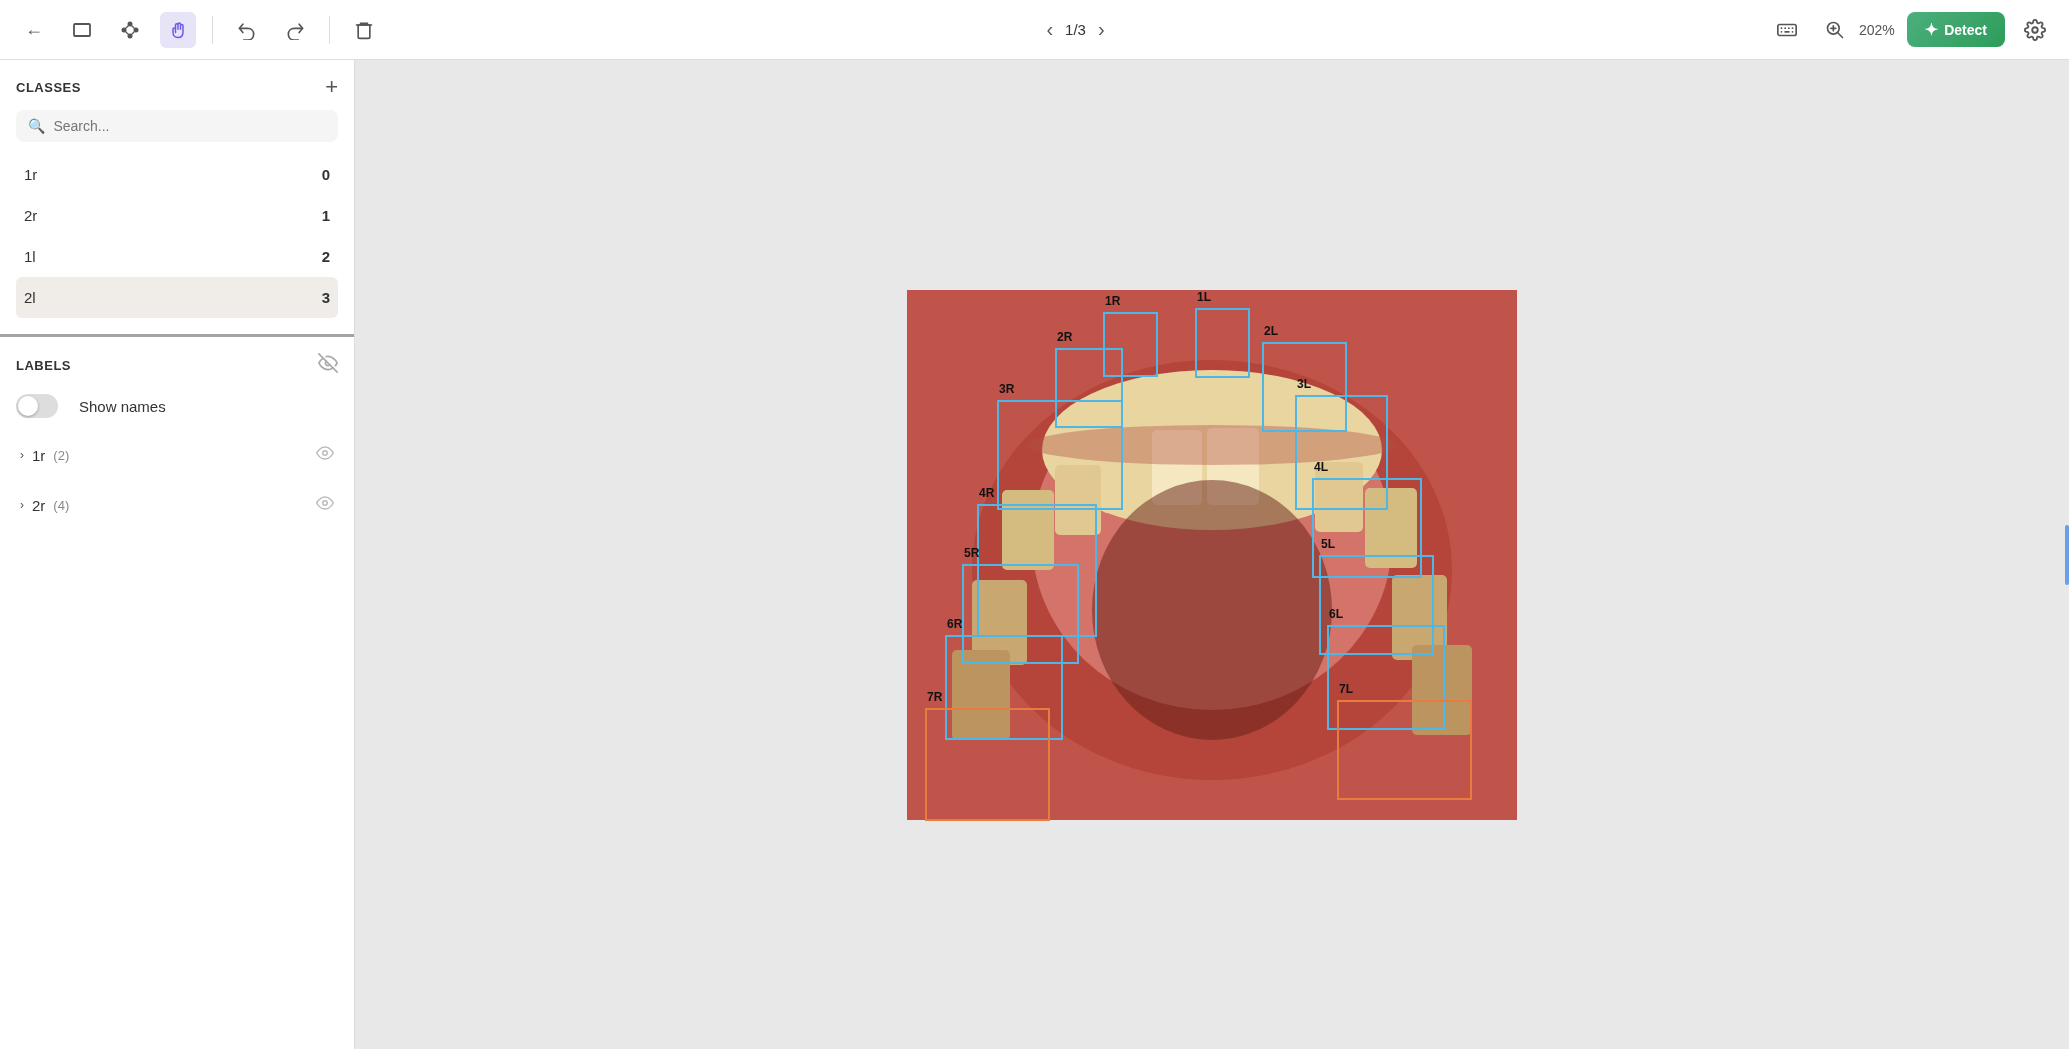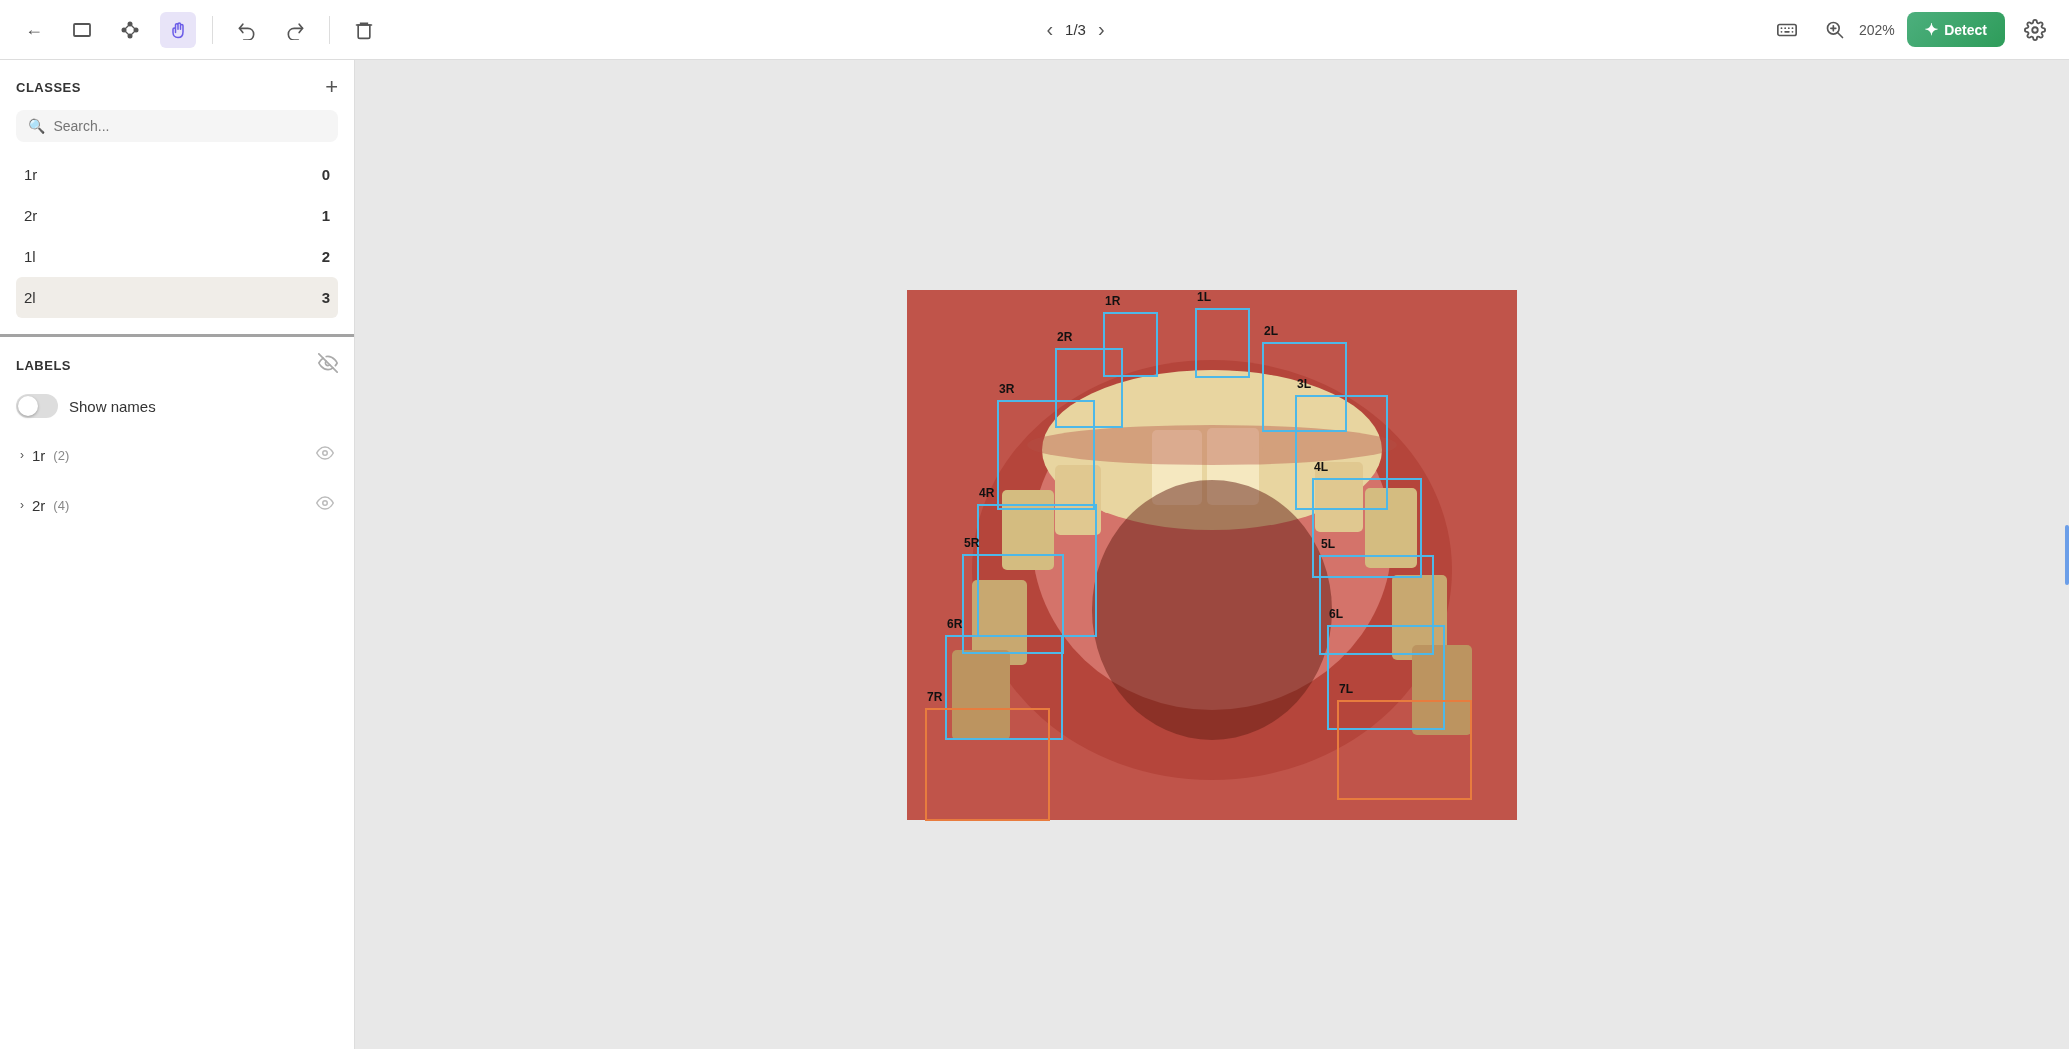--- a/index.html
+++ b/index.html
@@ -67,21 +67,21 @@
 
     
     .labels-section { padding: 16px; }
     .labels-header {
       display: flex; align-items: center; justify-content: space-between;
       margin-bottom: 16px;
     }
     .labels-title { font-size: 13px; font-weight: 700; color: #333; letter-spacing: 0.5px; }
     .eye-btn { background: none; border: none; cursor: pointer; color: #999; font-size: 18px; }
 
-    .show-names-row { display: flex; align-items: center; gap: 11px; margin-bottom: 16px; }
+    .show-names-row { display: flex; align-items: center; gap: 21px; margin-bottom: 16px; }
     .toggle {
       width: 42px; height: 24px; background: #ddd; border-radius: 12px;
       position: relative; cursor: pointer;
     }
     .toggle-knob {
       width: 20px; height: 20px; background: #fff; border-radius: 50%;
       position: absolute; top: 2px; left: 2px;
       box-shadow: 0 1px 3px rgba(0,0,0,0.3);
     }
     .show-names-label { font-size: 15px; color: #333; }
@@ -354,37 +354,37 @@
       </div>
       
       <div class="bbox blue" style="left:148px;top:58px;width:68px;height:80px;">
         <span class="bbox-label">2R</span>
       </div>
       
       <div class="bbox blue" style="left:355px;top:52px;width:85px;height:90px;">
         <span class="bbox-label">2L</span>
       </div>
       
-      <div class="bbox blue" style="left:90px;top:110px;width:98px;height:110px;">
+      <div class="bbox blue" style="left:90px;top:110px;width:126px;height:110px;">
         <span class="bbox-label">3R</span>
       </div>
       
       <div class="bbox blue" style="left:388px;top:105px;width:93px;height:115px;">
         <span class="bbox-label">3L</span>
       </div>
       
       <div class="bbox blue" style="left:70px;top:214px;width:120px;height:133px;">
         <span class="bbox-label">4R</span>
       </div>
       
       <div class="bbox blue" style="left:405px;top:188px;width:110px;height:100px;">
         <span class="bbox-label">4L</span>
       </div>
       
-      <div class="bbox blue" style="left:55px;top:264px;width:102px;height:100px;">
+      <div class="bbox blue" style="left:55px;top:274px;width:117px;height:100px;">
         <span class="bbox-label">5R</span>
       </div>
       
       <div class="bbox blue" style="left:412px;top:265px;width:115px;height:100px;">
         <span class="bbox-label">5L</span>
       </div>
       
       <div class="bbox blue" style="left:38px;top:345px;width:118px;height:105px;">
         <span class="bbox-label">6R</span>
       </div>

